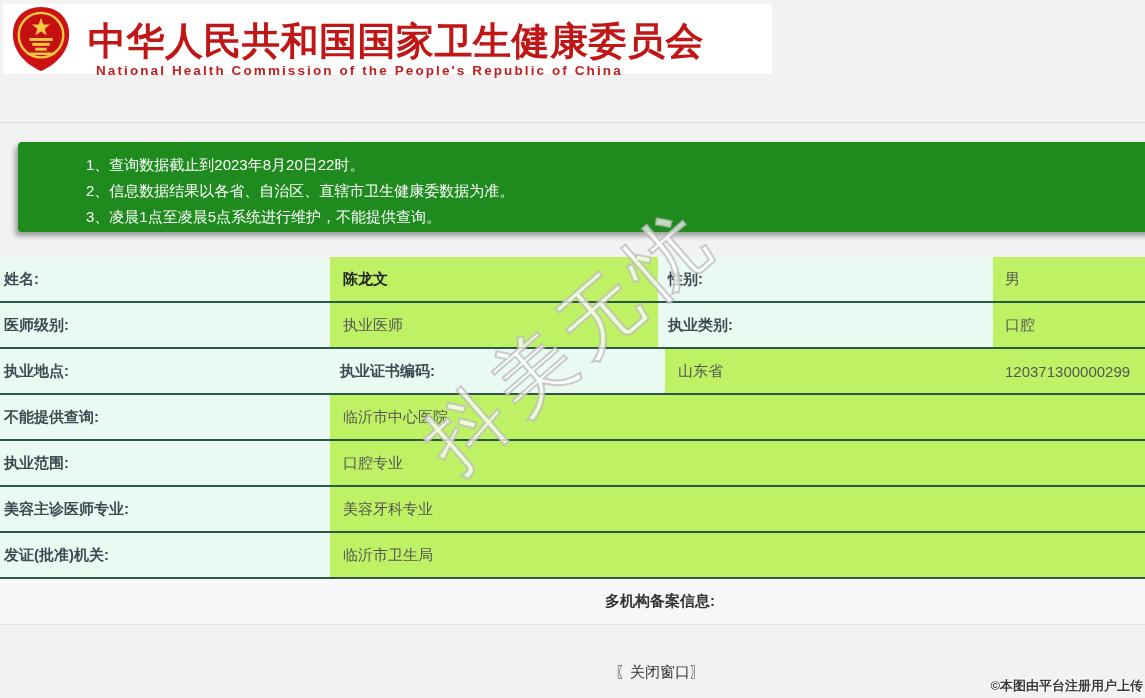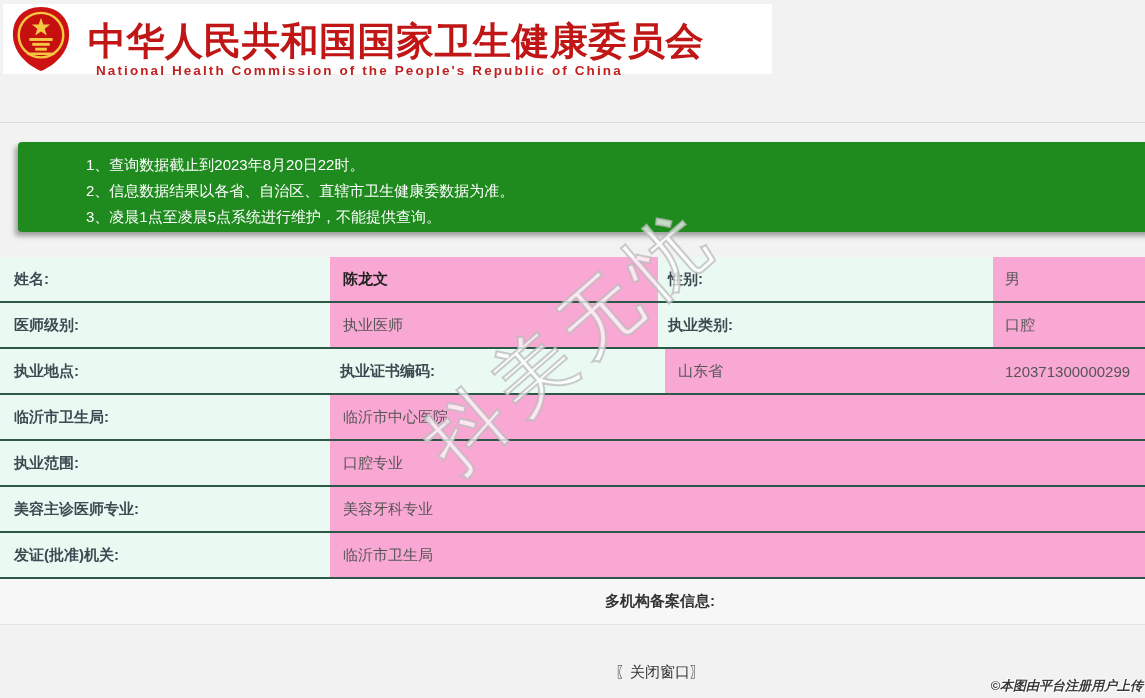--- a/index.html
+++ b/index.html
@@ -37,24 +37,24 @@
   }
 
   
   .table{position:absolute;left:0;top:257px;width:1320px;}
   .trow{
     display:flex;height:46px;box-sizing:border-box;
     border-bottom:2px solid #2c5847;background:#ffffff;
   }
   .cell{
     display:flex;align-items:center;box-sizing:border-box;
-    font-size:15px;padding-left:14px;overflow:hidden;white-space:nowrap;
+    font-size:15px;padding-left:4px;overflow:hidden;white-space:nowrap;
   }
   .label{background:#eafaf2;font-weight:bold;color:#3c4a52;}
-  .value{background:#f9a8d4;color:#555555;}
+  .value{background:#bef264;color:#555555;}
   .strong{font-weight:bold;color:#222222;}
   .w1{width:330px;}
   .w2{width:328px;padding-left:13px;}
   .w3{width:335px;padding-left:10px;}
   .w4{flex:1;padding-left:12px;}
   .grow{flex:1;padding-left:13px;}
   .multi-row{
     height:46px;box-sizing:border-box;background:#f7f7f7;
     border-bottom:1px solid #e4e4e4;
     display:flex;align-items:center;justify-content:center;
@@ -72,21 +72,20 @@
     transform:rotate(-41deg);
     font-size:78px;letter-spacing:10px;white-space:nowrap;
     color:rgba(255,255,255,0.72);
     -webkit-text-stroke:2px rgba(185,185,185,0.75);
     z-index:50;pointer-events:none;user-select:none;
   }
   .stamp{
     position:absolute;right:2px;bottom:3px;z-index:60;
     font-size:13px;font-weight:bold;color:#3a3a3a;white-space:nowrap;
     text-shadow:0 0 2px #ffffff,0 0 2px #ffffff,1px 1px 0 #ffffff,-1px -1px 0 #ffffff;
-    font-style:italic;
   }
 </style>
 </head>
 <body>
 
 <div class="page">
 
   <div class="header-box">
     <svg class="emblem" viewBox="0 0 64 68" xmlns="http://www.w3.org/2000/svg">
       <path d="M32 1 C14 1 3 13 3 29 C3 48 18 61 32 67 C46 61 61 48 61 29 C61 13 50 1 32 1 Z" fill="#cc1212"></path>
@@ -128,21 +127,21 @@
     </div>
 
     <div class="trow">
       <div class="cell label w1">执业地点:</div>
       <div class="cell label w3">执业证书编码:</div>
       <div class="cell value w2">山东省</div>
       <div class="cell value w4">120371300000299</div>
     </div>
 
     <div class="trow">
-      <div class="cell label w1">临沂市卫生局:</div>
+      <div class="cell label w1">不能提供查询:</div>
       <div class="cell value grow">临沂市中心医院</div>
     </div>
 
     <div class="trow">
       <div class="cell label w1">执业范围:</div>
       <div class="cell value grow">口腔专业</div>
     </div>
 
     <div class="trow">
       <div class="cell label w1">美容主诊医师专业:</div>

